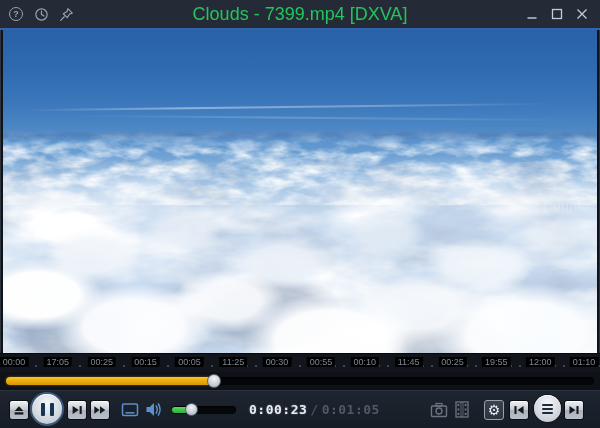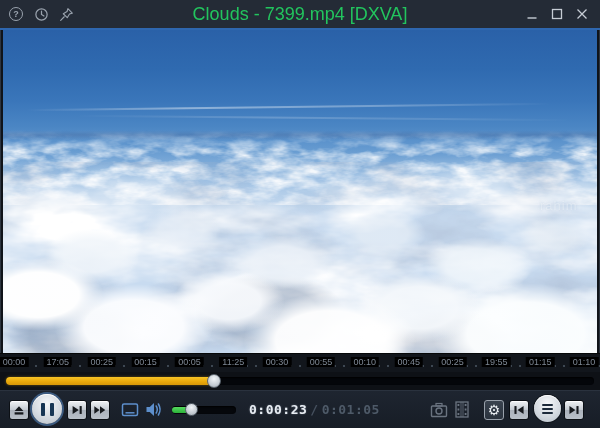--- a/index.html
+++ b/index.html
@@ -177,24 +177,24 @@
     <div class="tl-ticks"></div>
     <span class="tl-label" style="--i:0">00:00</span>
     <span class="tl-label" style="--i:1">17:05</span>
     <span class="tl-label" style="--i:2">00:25</span>
     <span class="tl-label" style="--i:3">00:15</span>
     <span class="tl-label" style="--i:4">00:05</span>
     <span class="tl-label" style="--i:5">11:25</span>
     <span class="tl-label" style="--i:6">00:30</span>
     <span class="tl-label" style="--i:7">00:55</span>
     <span class="tl-label" style="--i:8">00:10</span>
-    <span class="tl-label" style="--i:9">00:45</span>
+    <span class="tl-label" style="--i:9">11:45</span>
     <span class="tl-label" style="--i:10">00:25</span>
     <span class="tl-label" style="--i:11">19:55</span>
-    <span class="tl-label" style="--i:12">01:15</span>
+    <span class="tl-label" style="--i:12">12:00</span>
     <span class="tl-label" style="--i:13">01:10</span>
   </div>
 
   <div class="seekrow">
     <div class="seektrack">
       <div class="seekfill" style="width: 35.4%;">
         <div class="seekhandle"></div>
       </div>
     </div>
   </div>

